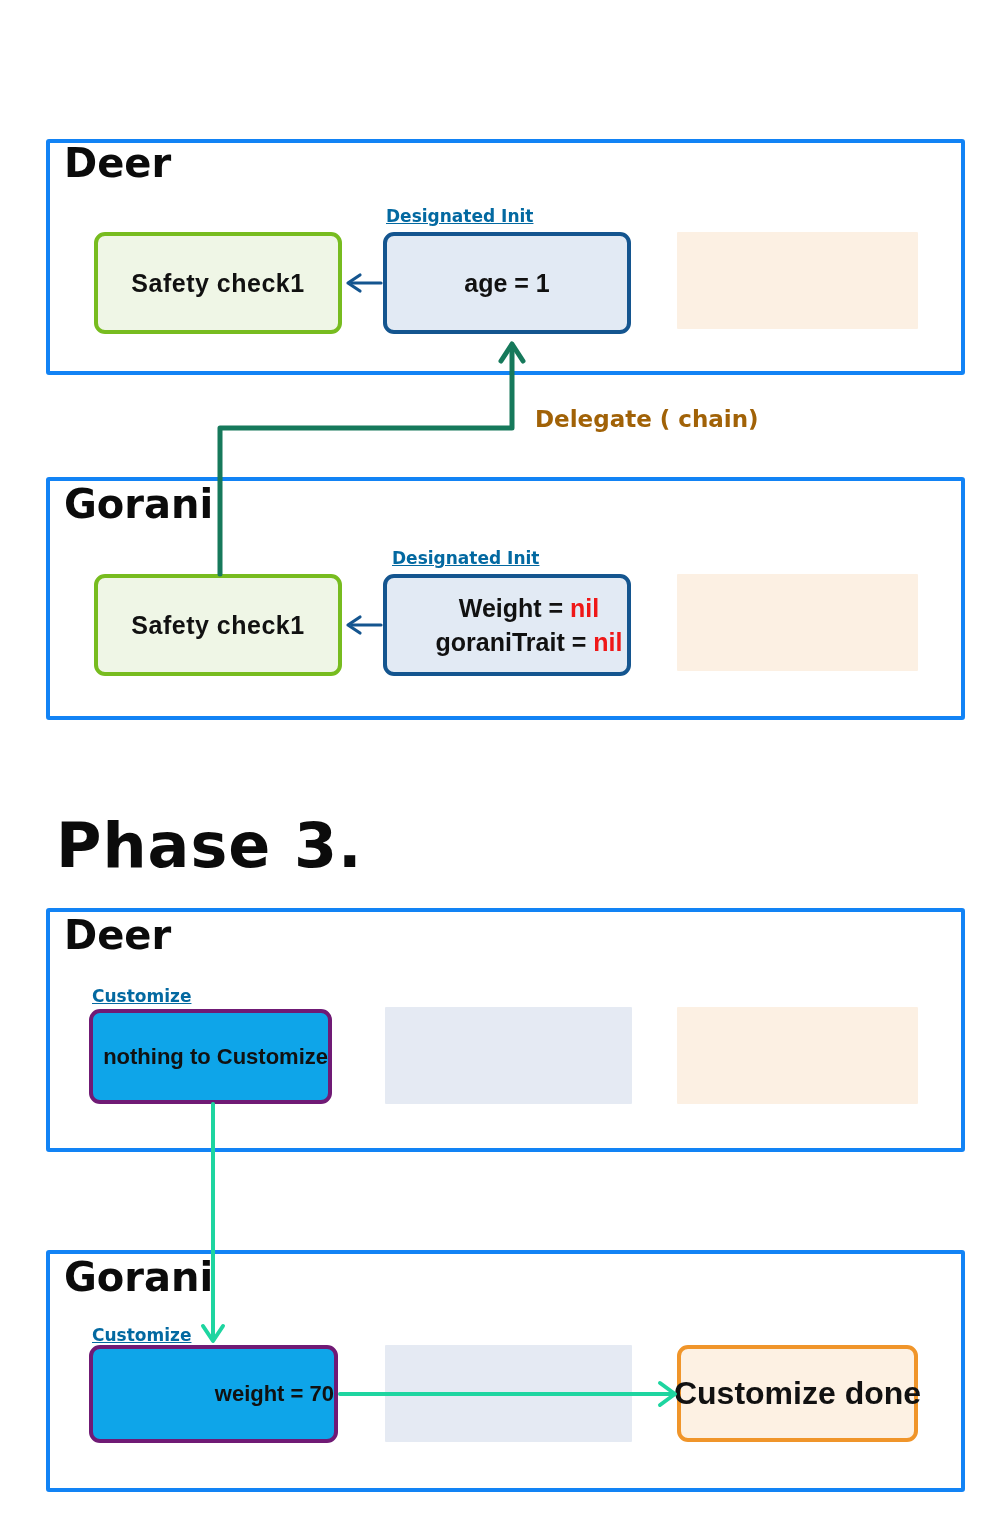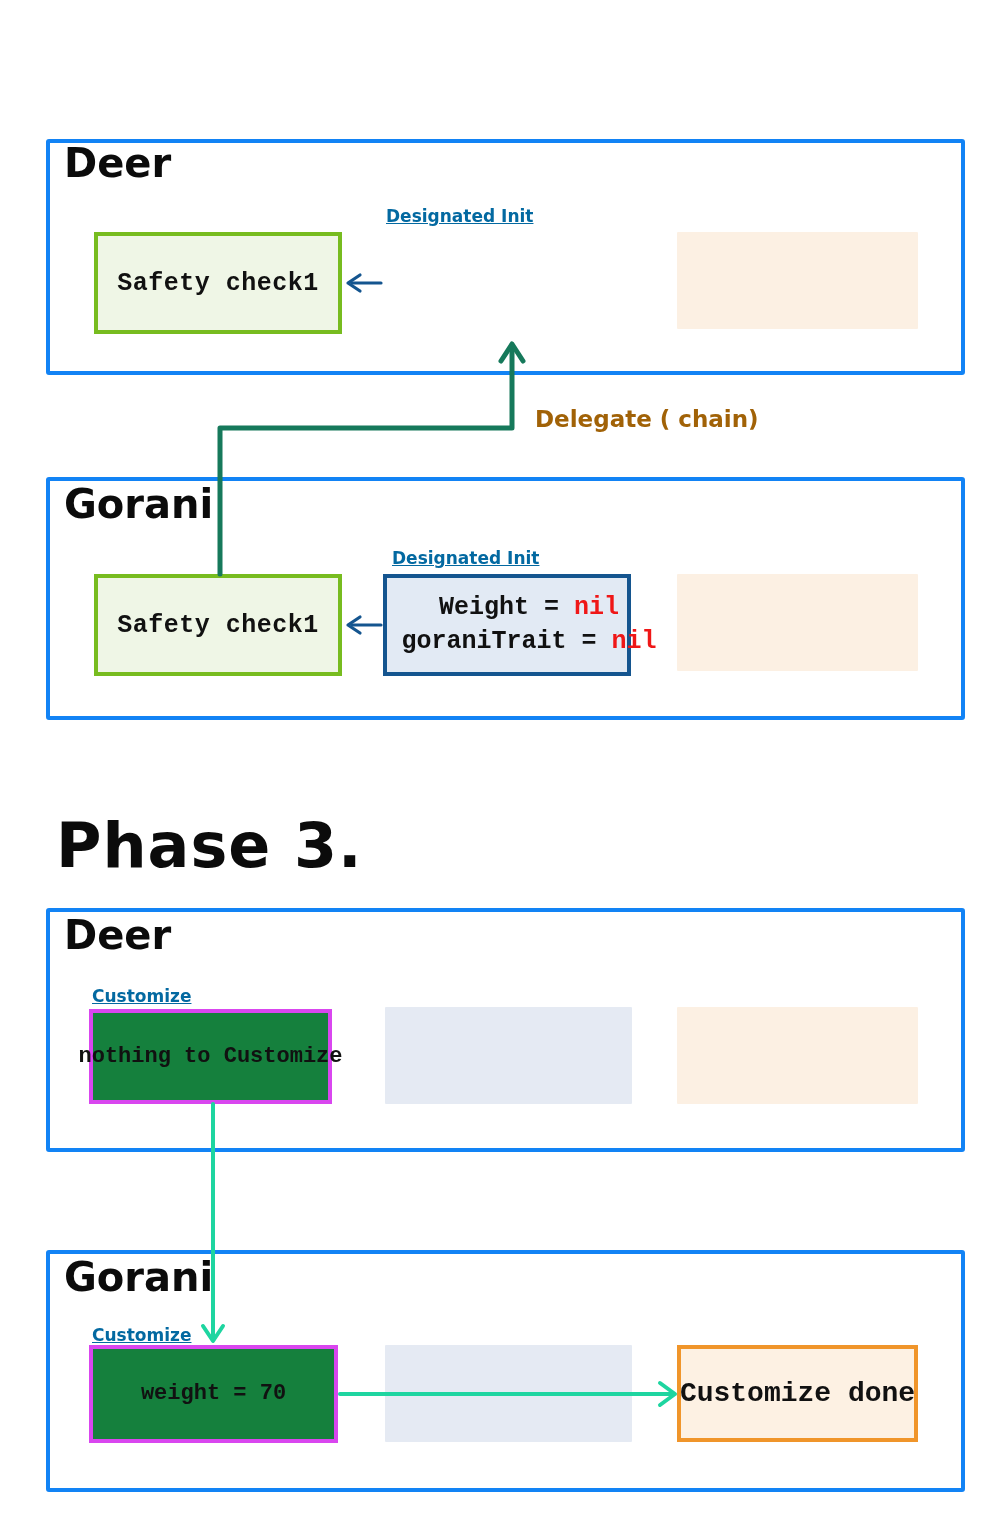--- a/index.html
+++ b/index.html
@@ -41,50 +41,51 @@
   }
 
   
   .node{
     position:absolute;
     box-sizing:border-box;
     display:flex;
     flex-direction:column;
     align-items:center;
     justify-content:center;
-    border-radius:0;
-    font-family:Liberation Mono, monospace;
+    border-radius:11px;
+    font-family:Liberation Sans, sans-serif;
     font-weight:600;
     color:#111;
     text-align:center;
   }
   .node .line{white-space:nowrap;}
 
   .node-safety{
     border:4px solid #77bc1f;
     background:#eff6e6;
     font-size:25px;
     letter-spacing:.5px;
   }
   .node-init{
     border:4px solid #14558f;
     background:#e2eaf4;
     font-size:25px;
     line-height:34px;
   }
   .node-customize{
-    border:4px solid #d946ef;
-    background:#15803d;
+    border:4px solid #701a75;
+    background:#0ea5e9;
     font-size:22px;
     line-height:32px;
+    align-items:flex-end;
   }
   .node-done{
     border:4px solid #f0952a;
     background:#fdf1e3;
-    font-size:28px;
+    font-size:32px;
   }
   .ph-peach{position:absolute;background:#fcf0e3;border:0;border-radius:1px;}
   .ph-blue{position:absolute;background:#e5eaf3;border:0;border-radius:1px;}
 
   .nil{color:#ef1717;font-weight:700;}
 
   
   .caption{
     position:absolute;
     font-family:"DejaVu Sans", sans-serif;
@@ -116,20 +117,23 @@
 
 
   <div class="class-box" style="left:46px;top:139px;width:919px;height:236px;"></div>
   <div class="class-name" style="left:64px;top:148px;">Deer</div>
 
   <div class="node node-safety" style="left:94px;top:232px;width:248px;height:102px;">
     <span class="line">Safety check1</span>
   </div>
 
   <div class="caption" style="left:386px;top:208px;">Designated Init</div>
+  <div class="node node-init" style="left:383px;top:232px;width:248px;height:102px;">
+    <span class="line">age = 1</span>
+  </div>
 
   <div class="ph-peach" style="left:677px;top:232px;width:241px;height:97px;"></div>
 
   <div class="class-box" style="left:46px;top:477px;width:919px;height:243px;"></div>
   <div class="class-name" style="left:64px;top:489px;">Gorani</div>
 
   <div class="node node-safety" style="left:94px;top:574px;width:248px;height:102px;">
     <span class="line">Safety check1</span>
   </div>
 

